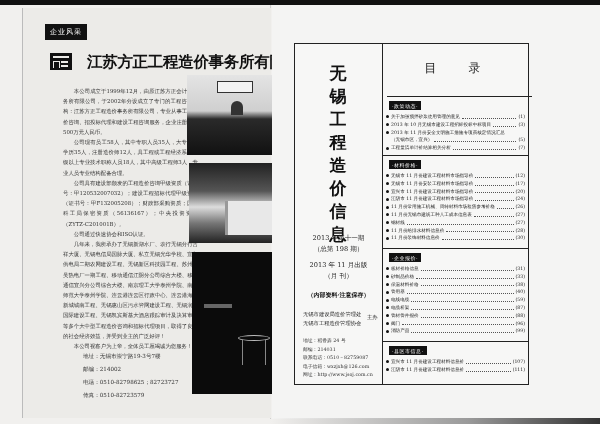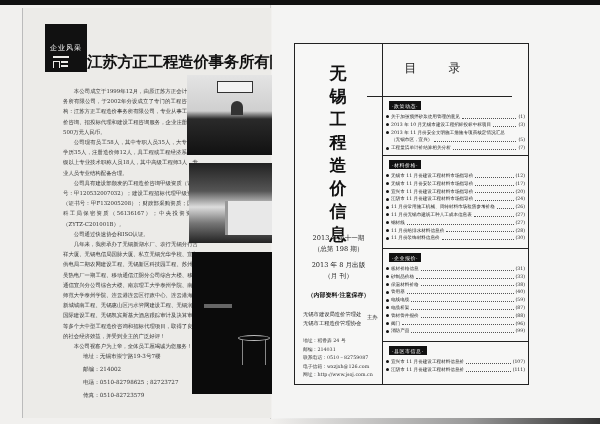--- a/index.html
+++ b/index.html
@@ -10,21 +10,21 @@
   }
   .topbar { position:absolute; left:0; top:0; width:600px; height:5px; background:#111; }
   .bottom-shadow { position:absolute; left:270px; top:418px; width:330px; height:6px;
     background:linear-gradient(90deg, rgba(0,0,0,0) 0%, #9a9a9a 60%, #333 100%); }
   .spine { position:absolute; left:270px; top:5px; width:1px; height:414px; background:#cfcfcf; }
 
   
   .left-page { position:absolute; left:22px; top:8px; width:248px; height:410px;
     background:#ecebe8; border-left:1px solid #bbb; }
   .section-tag { position:absolute; left:22px; top:16px; background:#111; color:#fff;
-    font-size:7px; padding:19px 5px; letter-spacing:1px; }
+    font-size:7px; padding:3px 5px; letter-spacing:1px; }
   .logo { position:absolute; left:27px; top:45px; width:22px; height:17px; background:#111; }
   .logo .bar1 { position:absolute; left:3px; top:3px; width:16px; height:2px; background:#ecebe8; }
   .logo .bar2 { position:absolute; left:3px; top:8px; width:5px; height:6px; border:1px solid #ecebe8; border-bottom:none; }
   .logo .bar3 { position:absolute; left:11px; top:8px; width:7px; height:2px; background:#ecebe8; box-shadow:0 4px 0 #ecebe8; }
   .article-title { position:absolute; left:64px; top:44px; font-family:"DejaVu Sans", sans-serif;
     font-weight:bold; font-size:15.5px; color:#111; letter-spacing:-0.3px; white-space:nowrap; }
   .body-text { position:absolute; left:40px; top:78px; width:135px;
     font-size:5.4px; line-height:10.2px; color:#333; text-align:justify; }
   .body-text p { margin:0; text-indent:2em; }
   .contact { position:absolute; left:60px; top:342px; font-size:5.6px; line-height:13px; color:#333; }
@@ -50,21 +50,21 @@
   .mag-title { position:absolute; left:20px; top:18px; width:46px; text-align:center;
     font-family:"DejaVu Serif", serif; font-weight:bold; font-size:17px; line-height:23px; color:#111; }
   .issue { position:absolute; left:0; top:189px; width:87px; text-align:center;
     font-size:6.6px; line-height:11px; color:#222; }
   .issue .gap { height:5px; }
   .motto { position:absolute; left:0; top:247px; width:87px; text-align:center; font-size:6px; font-weight:bold; color:#111; }
   .sponsors { position:absolute; left:8px; top:266px; font-size:5.3px; line-height:9px; color:#222; }
   .sponsor-role { position:absolute; left:72px; top:270px; font-size:5.3px; color:#222; }
   .cover-contact { position:absolute; left:8px; top:293px; font-size:4.8px; line-height:8.5px; color:#333; }
 
-  .toc-header { position:absolute; left:72px; top:0; width:145px; height:52px; border-bottom:1px solid #222; }
+  .toc-header { position:absolute; left:92px; top:0; width:145px; height:52px; border-bottom:1px solid #222; }
   .toc-title { position:absolute; left:0; top:16px; width:145px; text-align:center; font-size:12px; letter-spacing:14px; font-family:"DejaVu Sans", sans-serif; }
   .toc-section { position:absolute; left:88px; width:145px; border-bottom:1px solid #222; }
   .toc-label { position:absolute; left:6px; top:4px; background:#111; color:#fff; font-size:5px; padding:1.5px 3px; letter-spacing:0.5px; }
   .toc-items { position:absolute; left:3px; top:16px; width:139px; }
   .toc-item { position:relative; height:7.8px; font-size:4.6px; line-height:7.8px; color:#222; white-space:nowrap; display:flex; align-items:center; }
   .toc-item .dot { display:inline-block; width:3px; height:3px; border-radius:50%; background:#111; margin-right:2px; flex:none; }
   .toc-item .txt { flex:none; }
   .toc-item .lead { flex:1; border-bottom:0.6px dotted #555; margin:0 2px; height:3px; }
   .toc-item .pg { flex:none; }
   .toc-item.cont { padding-left:5px; }
@@ -125,21 +125,21 @@
       <div>造</div>
       <div>价</div>
       <div>信</div>
       <div>息</div>
     </div>
 
     <div class="issue">
       <div>2013 年第十一期</div>
       <div>（总第 198 期）</div>
       <div class="gap"></div>
-      <div>2013 年 8 月出版</div>
+      <div>2013 年 11 月出版</div>
       <div>（月  刊）</div>
     </div>
     <div class="motto">（内部资料·注意保存）</div>
     <div class="sponsors">
       <div>无锡市建设局造价管理处</div>
       <div>无锡市工程造价管理协会</div>
     </div>
     <div class="sponsor-role">主办</div>
     <div class="cover-contact">
       <div>地址：稻香弄 24 号</div>

